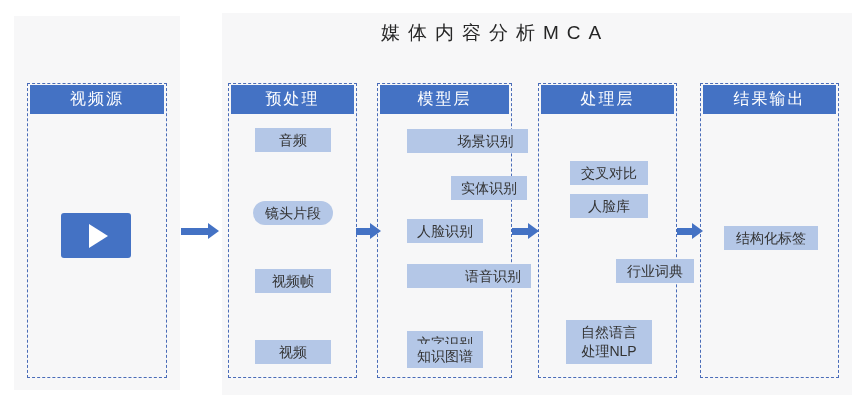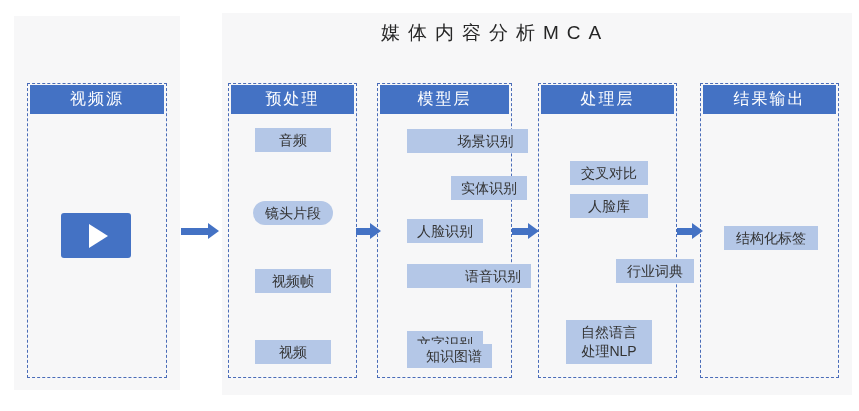--- a/index.html
+++ b/index.html
@@ -98,21 +98,21 @@
     <div class="arrow-head"></div>
   </div>
 
   <div class="col col-3">
     <div class="col-header">模型层</div>
     <div class="item" style="left:29px; top:45px;  width:85px;padding-left:36px;">场景识别</div>
     <div class="item" style="left:29px; top:92px;  width:76px;margin-left:44px;">实体识别</div>
     <div class="item" style="left:29px; top:135px; width:76px;">人脸识别</div>
     <div class="item" style="left:29px; top:180px; width:76px;padding-left:48px;">语音识别</div>
     <div class="item" style="left:29px; top:219px; width:76px;margin-top:28px;">文字识别</div>
-    <div class="item" style="left:29px; top:260px; width:76px;padding-left:9px;">知识图谱</div>
+    <div class="item" style="left:29px; top:260px; width:76px;">知识图谱</div>
   </div>
 
   <div class="arrow arrow-3">
     <div class="arrow-shaft"></div>
     <div class="arrow-head"></div>
   </div>
 
   <div class="col col-4">
     <div class="col-header">处理层</div>
     <div class="item" style="left:31px; top:45px;  width:78px;margin-top:32px;">交叉对比</div>

